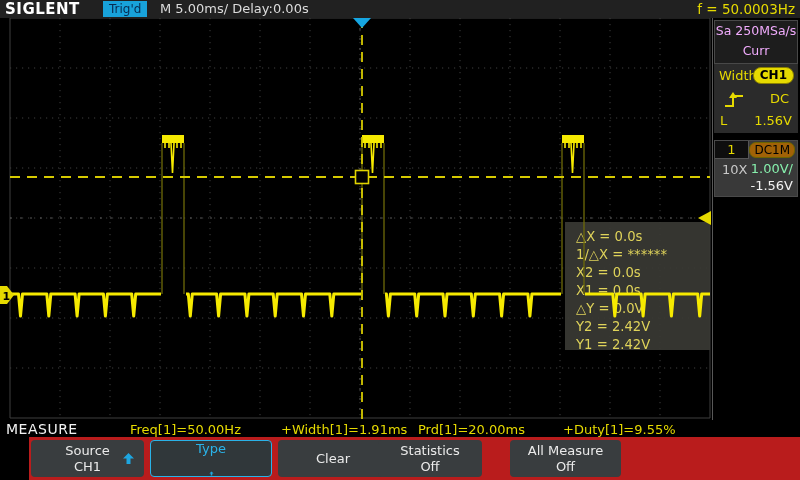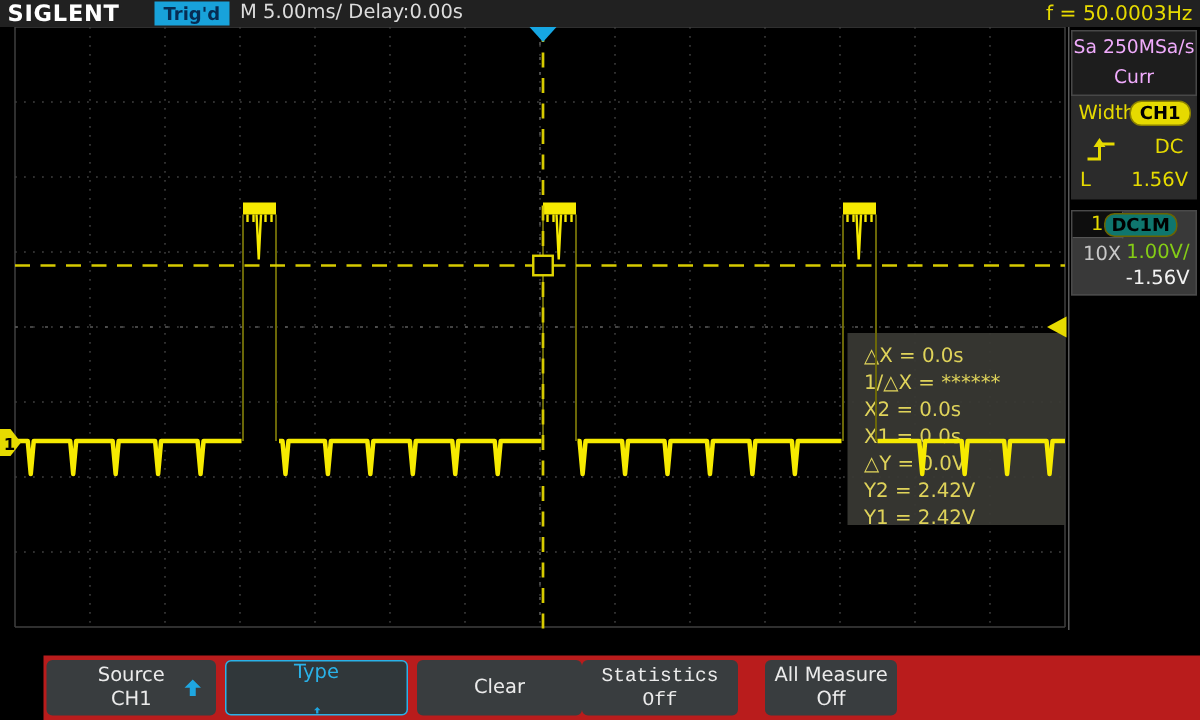--- a/index.html
+++ b/index.html
@@ -1,59 +1,59 @@
 <!DOCTYPE html>
 <html><head>
 <meta charset="utf-8">
 <style>
   html,body{margin:0;padding:0;background:#000;font-family:"DejaVu Sans","Liberation Sans",sans-serif;}
   .screen{position:relative;width:800px;height:480px;background:#000;overflow:hidden;}
 
   
   .topbar{position:absolute;left:0;top:0;width:800px;height:18px;background:#212121;}
   .brand{position:absolute;left:5px;top:0;font-size:15px;font-weight:bold;color:#fff;letter-spacing:.5px;line-height:18px;}
-  .trig-badge{position:absolute;left:103px;top:1px;background:#18a2da;color:#072c52;font-size:12px;font-weight:bold;padding:0 6px;line-height:16px;}
+  .trig-badge{position:absolute;left:103px;top:1px;background:#18a2da;color:#072c52;font-size:12px;font-weight:normal;padding:0 6px;line-height:16px;}
   .timebase{position:absolute;left:160px;top:0;color:#dcdcdc;font-size:13px;line-height:18px;}
   .fcounter{position:absolute;right:5px;top:0;color:#e6da00;font-size:13.5px;line-height:18px;}
 
   
   .wavearea{position:absolute;left:0;top:18px;width:712px;height:402px;background:#000;}
   svg text{font-family:"DejaVu Sans","Liberation Sans",sans-serif;}
 
   
   .sidebar{position:absolute;left:712px;top:18px;width:88px;height:402px;border-left:1px solid #585858;box-sizing:border-box;background:#000;}
   .acq-box{position:absolute;left:1px;right:2px;top:2px;height:42px;background:#1d1d1d;border:1px solid #484848;color:#f0abfc;font-size:12.5px;text-align:center;line-height:20px;}
   .trig-box{position:absolute;left:1px;right:2px;top:46px;height:69px;background:#2b2b2b;}
   .edge-label{position:absolute;left:5px;top:4px;color:#e6da00;font-size:13px;}
   .ch1-badge{position:absolute;right:4px;top:3px;background:#e6da00;color:#000;font-size:12px;font-weight:bold;padding:0 6px;border-radius:8px;border:1px solid #8a8000;line-height:15px;}
   .slope-icon{position:absolute;left:9px;top:26px;}
   .coupling{position:absolute;right:9px;top:27px;color:#e6da00;font-size:13px;}
   .lvl-label{position:absolute;left:6px;top:49px;color:#e6da00;font-size:13px;}
   .lvl-value{position:absolute;right:6px;top:49px;color:#e6da00;font-size:13px;}
   .ch-box{position:absolute;left:1px;right:2px;top:122px;height:57px;background:#393939;border:1px solid #4a4a4a;box-sizing:border-box;}
   .ch-tab{position:absolute;left:0;top:0;width:33px;height:17px;background:#0e0e0e;border-right:1px solid #555;border-bottom:1px solid #555;color:#e6da00;font-size:13px;text-align:center;line-height:17px;}
-  .dc1m-badge{position:absolute;right:12px;top:1px;background:#0f766e;color:#000;font-size:12px;font-weight:bold;padding:0 4px;border-radius:7px;border:1px solid #6b6400;line-height:14px;}
+  .dc1m-badge{position:absolute;right:2px;top:1px;background:#a16207;color:#000;font-size:12px;font-weight:normal;padding:0 4px;border-radius:7px;border:1px solid #6b6400;line-height:14px;}
   .probe{position:absolute;left:7px;top:21px;color:#c8c8c8;font-size:13px;}
-  .scale{position:absolute;right:4px;top:20px;color:#84cc16;font-size:13px;}
+  .scale{position:absolute;right:4px;top:20px;color:#86efac;font-size:13px;}
   .offset{position:absolute;right:4px;top:37px;color:#f2f2f2;font-size:13px;}
 
   
   .measurebar{position:absolute;left:0;top:420px;width:712px;height:17px;background:#000;}
   .measure-label{position:absolute;left:6px;top:1px;color:#f2f2f2;font-size:14px;letter-spacing:.5px;}
   .mitem{position:absolute;top:2px;color:#e6da00;font-size:13px;white-space:nowrap;}
   .mi0{left:130px}.mi1{left:281px}.mi2{left:418px}.mi3{left:563px}
 
   
   .menubar{position:absolute;left:0;top:437px;width:800px;height:43px;background:#b91c1c;margin-left:29px;}
   .mbtn{position:absolute;top:3px;height:37px;background:#393d3f;border-radius:4px;color:#ebebeb;font-size:13px;display:flex;flex-direction:column;align-items:center;justify-content:center;line-height:16px;box-sizing:border-box;}
   .b-source{left:2px;width:113px;}
   .b-type{left:121px;width:122px;background:#30373a;border:1px solid #2ab2e8;color:#2ab2e8;gap:14px;}
   .b-clear{left:249px;width:110px;}
-  .b-stats{left:359px;width:104px;font-family:Liberation Mono, monospace;}
-  .b-allm{left:481px;width:88px;}
+  .b-stats{left:349px;width:104px;}
+  .b-allm{left:481px;width:111px;}
   .b-gate{left:598px;width:113px;flex-direction:row;}
   .arr-abs{position:absolute;right:9px;top:12px;}
   .gate-arr{position:absolute;right:12px;top:13px;}
 </style>
 </head>
 <body>
 
 <div class="screen">
 
   <div class="topbar">
@@ -167,20 +167,27 @@
     </div>
     <div class="ch-box">
       <div class="ch-tab">1</div>
       <span class="dc1m-badge">DC1M</span>
       <span class="probe">10X</span>
       <span class="scale">1.00V/</span>
       <span class="offset">-1.56V</span>
     </div>
   </div>
 
+  <div class="measurebar">
+    <span class="measure-label">MEASURE</span>
+    <span class="mitem mi0">Freq[1]=50.00Hz</span>
+    <span class="mitem mi1">+Width[1]=1.91ms</span>
+    <span class="mitem mi2">Prd[1]=20.00ms</span>
+    <span class="mitem mi3">+Duty[1]=9.55%</span>
+  </div>
 
   <div class="menubar">
     <div class="mbtn b-source">
       <span>Source</span>
       <span>CH1</span>
       <svg class="arr-abs" width="13" height="13" viewBox="0 0 13 13">
         <polygon points="6.5,1 12,6.5 8.5,6.5 8.5,12 4.5,12 4.5,6.5 1,6.5" fill="#1ea6e0"></polygon>
       </svg>
     </div>
     <div class="mbtn b-type">

